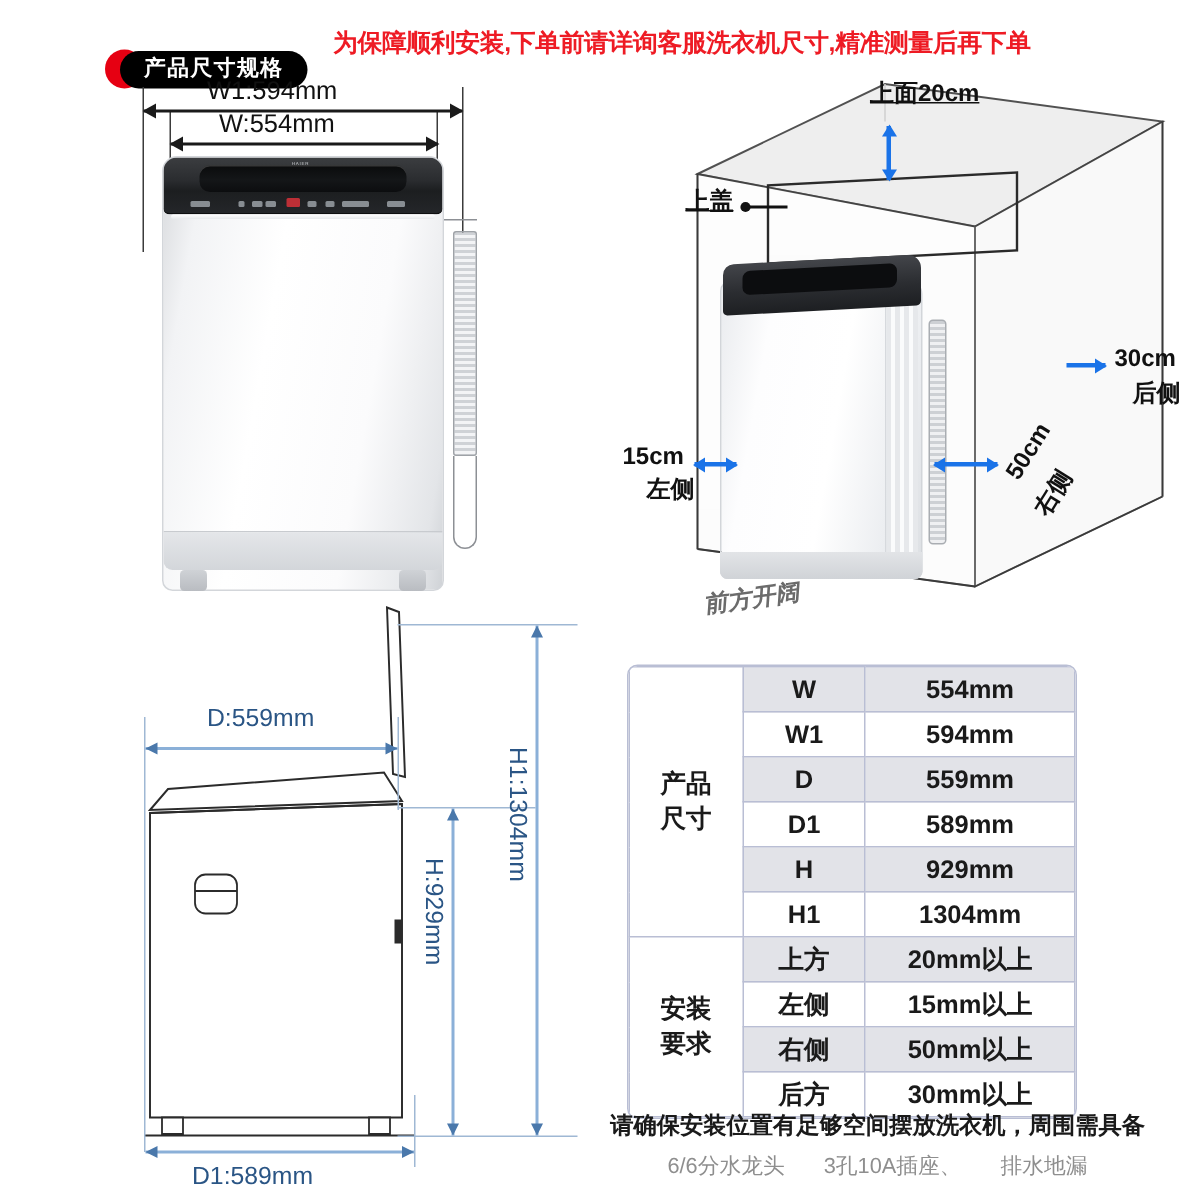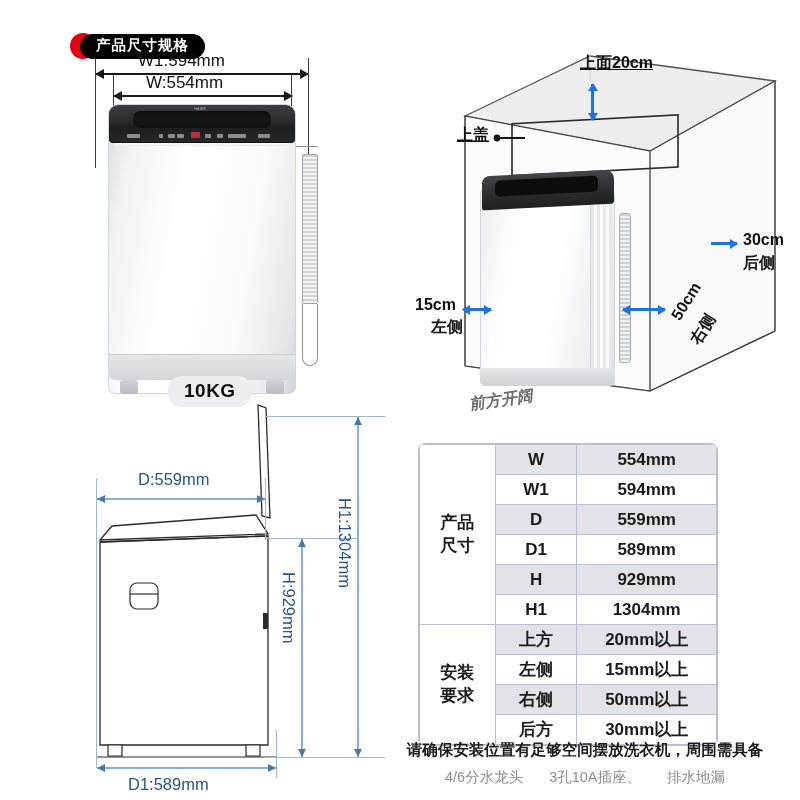--- a/index.html
+++ b/index.html
@@ -161,20 +161,21 @@
 </head>
 <body>
 
 <div id="page">
 
   <div class="header">
     <div class="badge-wrap">
       <div class="badge-dot"></div>
       <div class="badge-pill">产品尺寸规格</div>
     </div>
+    <div class="header-note">为保障顺利安装,下单前请详询客服洗衣机尺寸,精准测量后再下单</div>
   </div>
 
   <div class="panel-tl">
 
     <div class="ext-line" style="left:15px;  top:12px; width:1px; height:110px;"></div>
     <div class="ext-line" style="left:228px; top:12px; width:1px; height:108px;"></div>
     <div class="ext-line" style="left:33px;  top:28px; width:1px; height:95px;"></div>
     <div class="ext-line" style="left:211px; top:28px; width:1px; height:95px;"></div>
 
     <div class="dimtext-top" style="left:58px; top:5px;">W1:594mm</div>
@@ -203,21 +204,20 @@
       <div class="w-lidline"></div>
       <div class="w-base"></div>
       <div class="w-foot" style="left:12px;"></div>
       <div class="w-foot" style="right:12px;"></div>
     </div>
 
     <div class="w-hose" style="left:216px; top:100px; width:22px; height:1px; border-left:none; border-top:1.5px solid #8d9095;"></div>
     <div class="w-corrug" style="left:222px; top:108px; height:150px;"></div>
     <div class="w-hose" style="left:222px; top:258px; width:16px; height:62px; border:1.5px solid #8d9095; border-top:none; border-radius:0 0 8px 8px;"></div>
 
-    <div class="kgpill" style="left:88px; top:330px;">10KG</div>
   </div>
 
   <div class="panel-tr">
 
     <svg width="385" height="400" style="position:absolute; left:0; top:0;">
 
       <polygon points="50,70 175,10 360,35 235,105" fill="#ececec" stroke="#3a3a3a" stroke-width="1.3" opacity="0.88"></polygon>
 
       <polygon points="50,70 235,105 235,345 50,320" fill="#fbfbfb" stroke="#3a3a3a" stroke-width="1.2" opacity="0.55"></polygon>
 
@@ -268,21 +268,21 @@
     <div class="clabel" style="left:0px; top:250px;">15cm</div>
     <div class="clabel" style="left:16px; top:272px;">左侧</div>
     <div class="blue-arrow-h" style="left:48px; top:262px; width:28px;"></div>
 
     <div class="blue-arrow-h" style="left:208px; top:262px; width:42px;"></div>
     <div class="clabel rot" style="left:253px; top:268px;">50cm</div>
     <div class="clabel rot" style="left:272px; top:292px;">右侧</div>
 
     <div class="blue-arrow-h right-only" style="left:296px; top:196px; width:26px;"></div>
     <div class="clabel" style="left:328px; top:185px;">30cm</div>
-    <div class="clabel" style="left:328px; top:208px;">后侧</div>
+    <div class="clabel" style="left:340px; top:208px;">后侧</div>
 
     <div class="clabel skew" style="left:55px; top:345px; color:#6b6b6b; font-size:16px;">前方开阔</div>
   </div>
 
   <div class="panel-bl">
 
     <svg width="360" height="400" style="position:absolute; left:0; top:0;">
 
       <path d="M198,5 L206,8 L210,118 L202,116 Z" fill="#ffffff" stroke="#2b2b2b" stroke-width="1.3"></path>
 
@@ -375,19 +375,19 @@
           <td class="key">后方</td>
           <td class="val">30mm以上</td>
         </tr>
       </tbody>
     </table>
   </div>
 
   <div class="footer">
     <div class="line1">请确保安装位置有足够空间摆放洗衣机，周围需具备</div>
     <div class="line2">
-      <span>4/6分水龙头</span>
+      <span>6/6分水龙头</span>
       <span>3孔10A插座、</span>
       <span>排水地漏</span>
     </div>
   </div>
 
 </div>
 
 </body></html>

